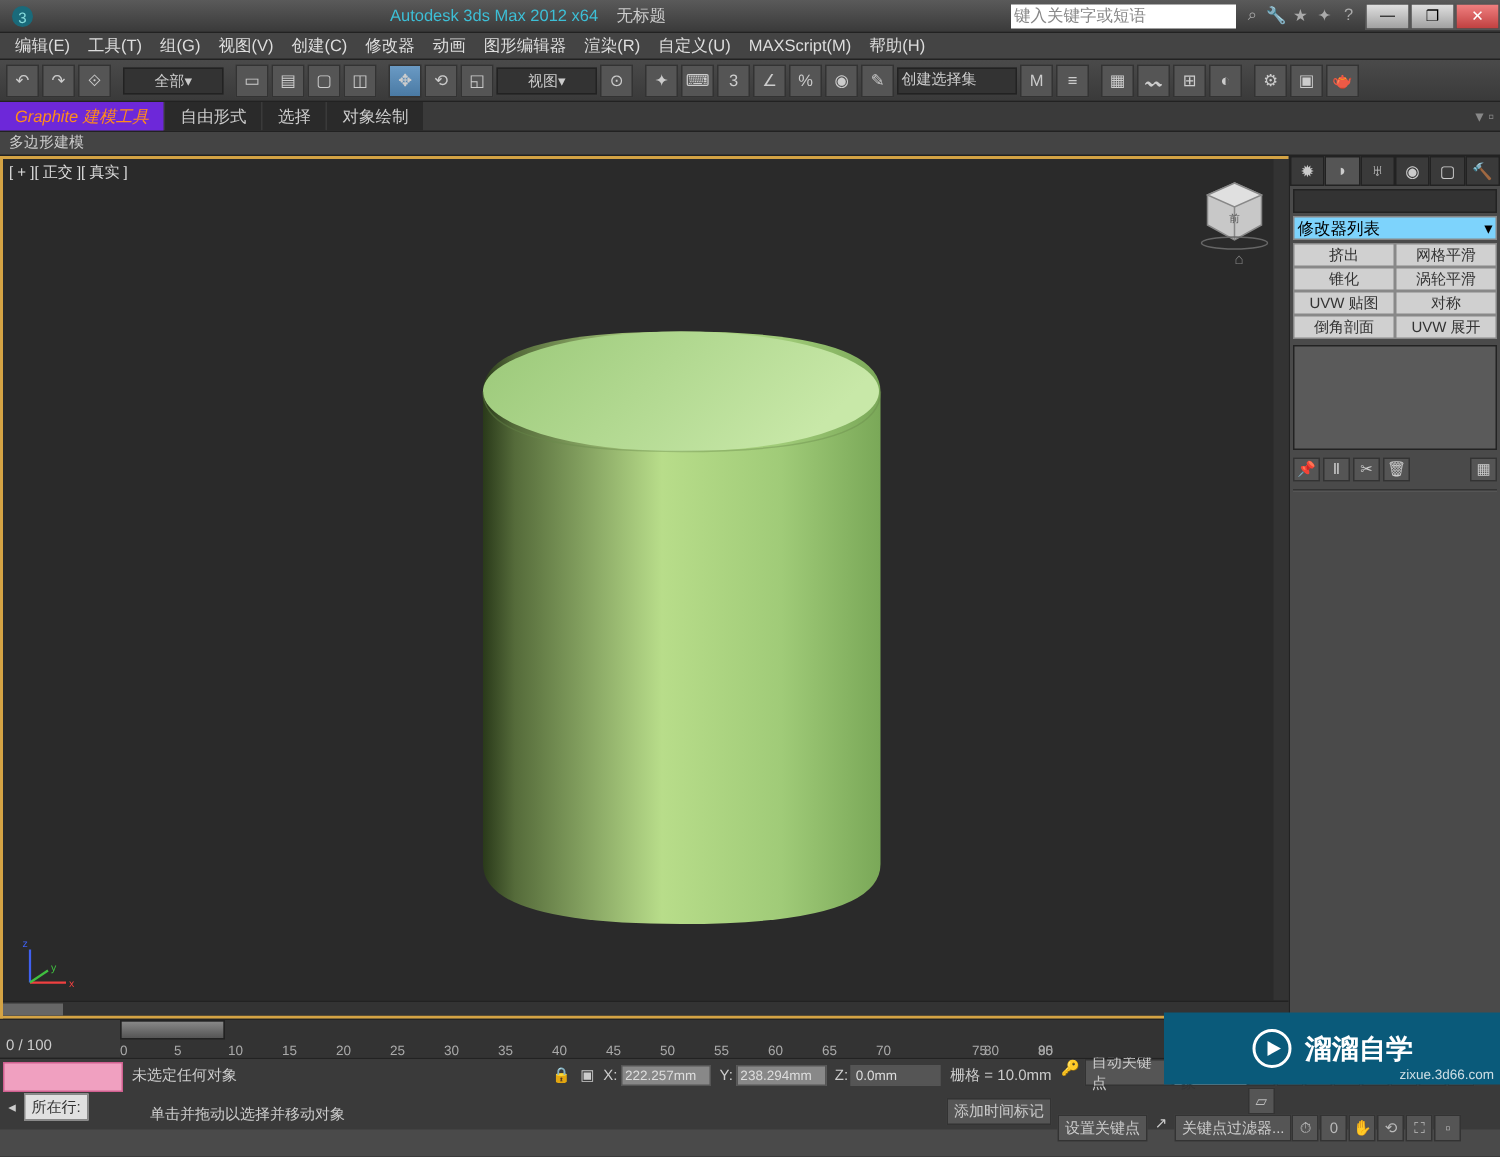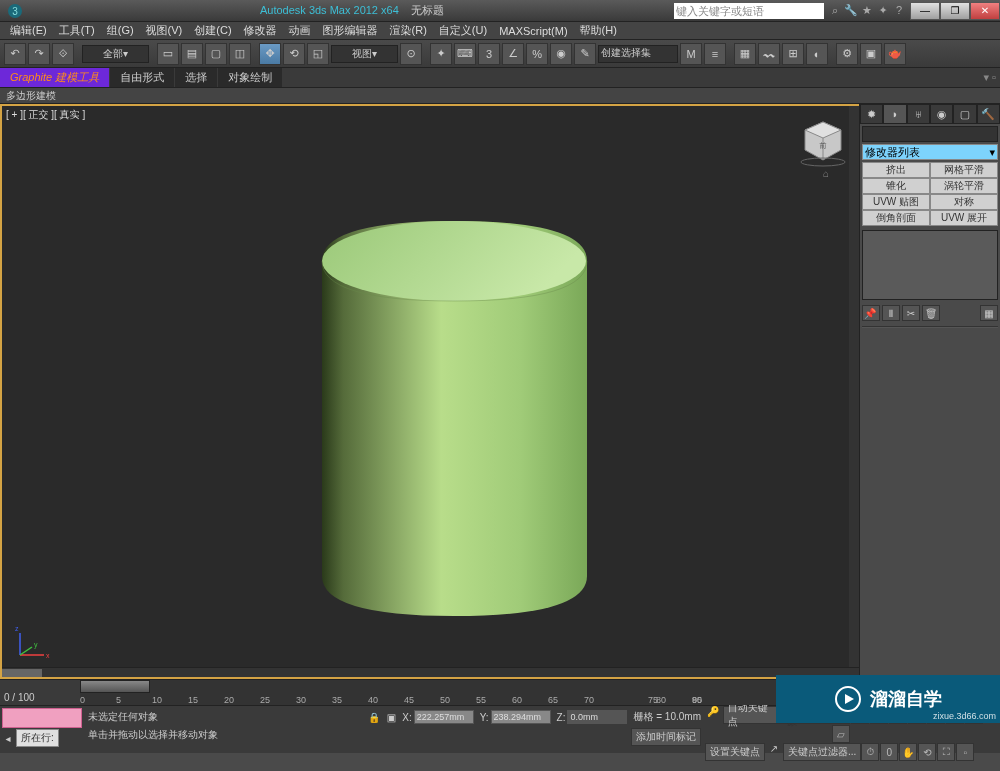--- a/index.html
+++ b/index.html
@@ -88,21 +88,21 @@
 
 .status-bar { height: 48px; background: #3a3a3a; display: flex; font-size: 10px; color: #ccc; border-top: 1px solid #222; }
 .status-left { width: 84px; padding: 2px; }
 .status-left-row { height: 20px; display: flex; align-items: center; gap: 2px; }
 .status-row-label { background: #e0e0e0; color: #333; padding: 1px 4px; border: 1px solid #888; }
 .status-center { flex: 1; display: flex; flex-direction: column; }
 .status-info { height: 22px; display: flex; align-items: center; padding: 0 4px; gap: 6px; }
 .status-field { display: flex; align-items: center; gap: 2px; }
 .status-field input { width: 60px; height: 14px; background: #888; border: 1px solid #555; color: #ddd; font-size: 9px; padding: 0 2px; }
 .status-field .zlock { background: #555; }
-.status-hint { height: 22px; padding: 0 4px; display: flex; align-items: flex-start; gap: 20px; }
+.status-hint { height: 22px; padding: 0 4px; display: flex; align-items: flex-end; gap: 20px; margin-left: 12px; }
 .status-btn { padding: 1px 4px; background: #555; border: 1px solid #333; }
 .status-right { width: 295px; display: flex; flex-wrap: wrap; }
 .status-key { padding: 2px 4px; font-size: 10px; background: #555; border: 1px solid #333; height: 18px; display: flex; align-items: center; }
 .status-icons { display: flex; gap: 1px; flex-wrap: wrap; }
 .sicon { width: 18px; height: 18px; background: #555; border: 1px solid #333; color: #bbb; font-size: 10px; display: flex; align-items: center; justify-content: center; }
 
 
 .pink-box { width: 80px; height: 20px; background: #f0a0c0; border: 1px solid #d06090; }
 </style>
 </head>

